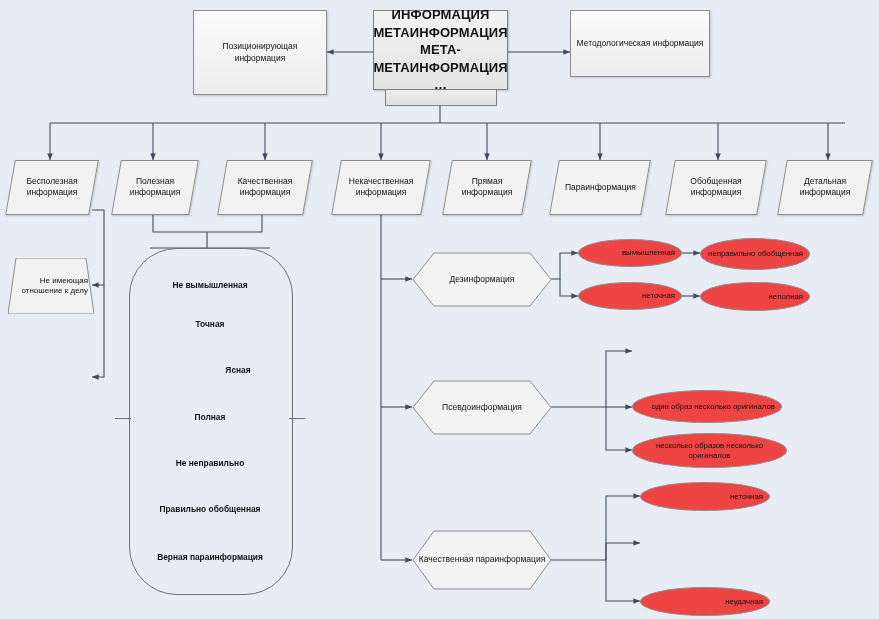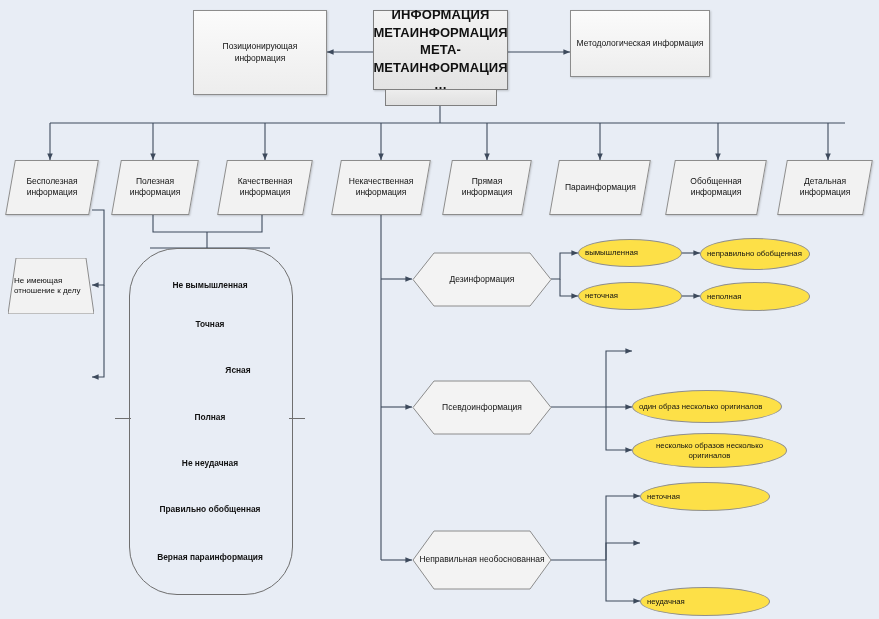--- a/index.html
+++ b/index.html
@@ -44,36 +44,36 @@
     border:1px solid #8c8c8c;
   }
   .skew{
     transform:skewX(-10deg);
   }
   .skew > span{display:block;transform:skewX(10deg);}
 
   .trap{
     position:absolute;
     display:flex;align-items:center;justify-content:center;
-    text-align:left;font-size:8px;color:#111;line-height:1.3;
+    text-align:right;font-size:8px;color:#111;line-height:1.3;
   }
 
   .hex-wrap{position:absolute;}
   .hex-label{
     position:absolute;left:0;top:0;width:100%;height:100%;
     display:flex;align-items:center;justify-content:center;
     text-align:center;font-size:8.5px;color:#111;line-height:1.3;
   }
 
   .ell{
     position:absolute;
     border-radius:50%;
-    background:#fde047;
+    background:#ef4444;
     border:1px solid #8f8f8f;
-    display:flex;align-items:center;justify-content:flex-start;
+    display:flex;align-items:center;justify-content:flex-end;
     text-align:center;font-size:7.8px;color:#111;line-height:1.25;
     padding:0 6px;box-sizing:border-box;
   }
 
   .biground{
     position:absolute;
     border:1px solid #6f6f6f;
     border-radius:48px;
     background:transparent;
   }
@@ -201,21 +201,21 @@
 
   <div class="biground" style="left:129px;top:248px;width:162px;height:345px;"></div>
 
   <div style="position:absolute;left:115px;top:418px;width:16px;height:1px;background:#6f6f6f;"></div>
   <div style="position:absolute;left:289px;top:418px;width:16px;height:1px;background:#6f6f6f;"></div>
 
   <div class="list-item" style="left:129px;top:280px;width:162px;">Не вымышленная</div>
   <div class="list-item" style="left:129px;top:319px;width:162px;">Точная</div>
   <div class="list-item" style="left:129px;top:365px;width:162px;margin-left:28px;">Ясная</div>
   <div class="list-item" style="left:129px;top:412px;width:162px;">Полная</div>
-  <div class="list-item" style="left:129px;top:458px;width:162px;">Не неудачная</div>
+  <div class="list-item" style="left:129px;top:458px;width:162px;">Не неправильно</div>
   <div class="list-item" style="left:129px;top:504px;width:162px;">Правильно обобщенная</div>
   <div class="list-item" style="left:129px;top:552px;width:162px;">Верная параинформация</div>
 
   <div class="hex-wrap" style="left:412px;top:252px;width:140px;height:55px;">
     <svg viewBox="0 0 140 55" style="width:140px;height:55px;">
       <polygon points="22,1 118,1 139,27.5 118,54 22,54 1,27.5" fill="#f3f3f3" stroke="#8c8c8c" stroke-width="1"></polygon>
     </svg>
     <div class="hex-label">Дезинформация</div>
   </div>
 
@@ -223,21 +223,21 @@
     <svg viewBox="0 0 140 55" style="width:140px;height:55px;">
       <polygon points="22,1 118,1 139,27.5 118,54 22,54 1,27.5" fill="#f3f3f3" stroke="#8c8c8c" stroke-width="1"></polygon>
     </svg>
     <div class="hex-label">Псевдоинформация</div>
   </div>
 
   <div class="hex-wrap" style="left:412px;top:530px;width:140px;height:60px;">
     <svg viewBox="0 0 140 60" style="width:140px;height:60px;">
       <polygon points="22,1 118,1 139,30 118,59 22,59 1,30" fill="#f3f3f3" stroke="#8c8c8c" stroke-width="1"></polygon>
     </svg>
-    <div class="hex-label">Неправильная необоснованная</div>
+    <div class="hex-label">Качественная параинформация</div>
   </div>
 
   <div class="ell" style="left:578px;top:239px;width:104px;height:28px;">
     <span>вымышленная</span>
   </div>
   <div class="ell" style="left:578px;top:282px;width:104px;height:28px;">
     <span>неточная</span>
   </div>
   <div class="ell" style="left:700px;top:238px;width:110px;height:32px;">
     <span>неправильно обобщенная</span>

